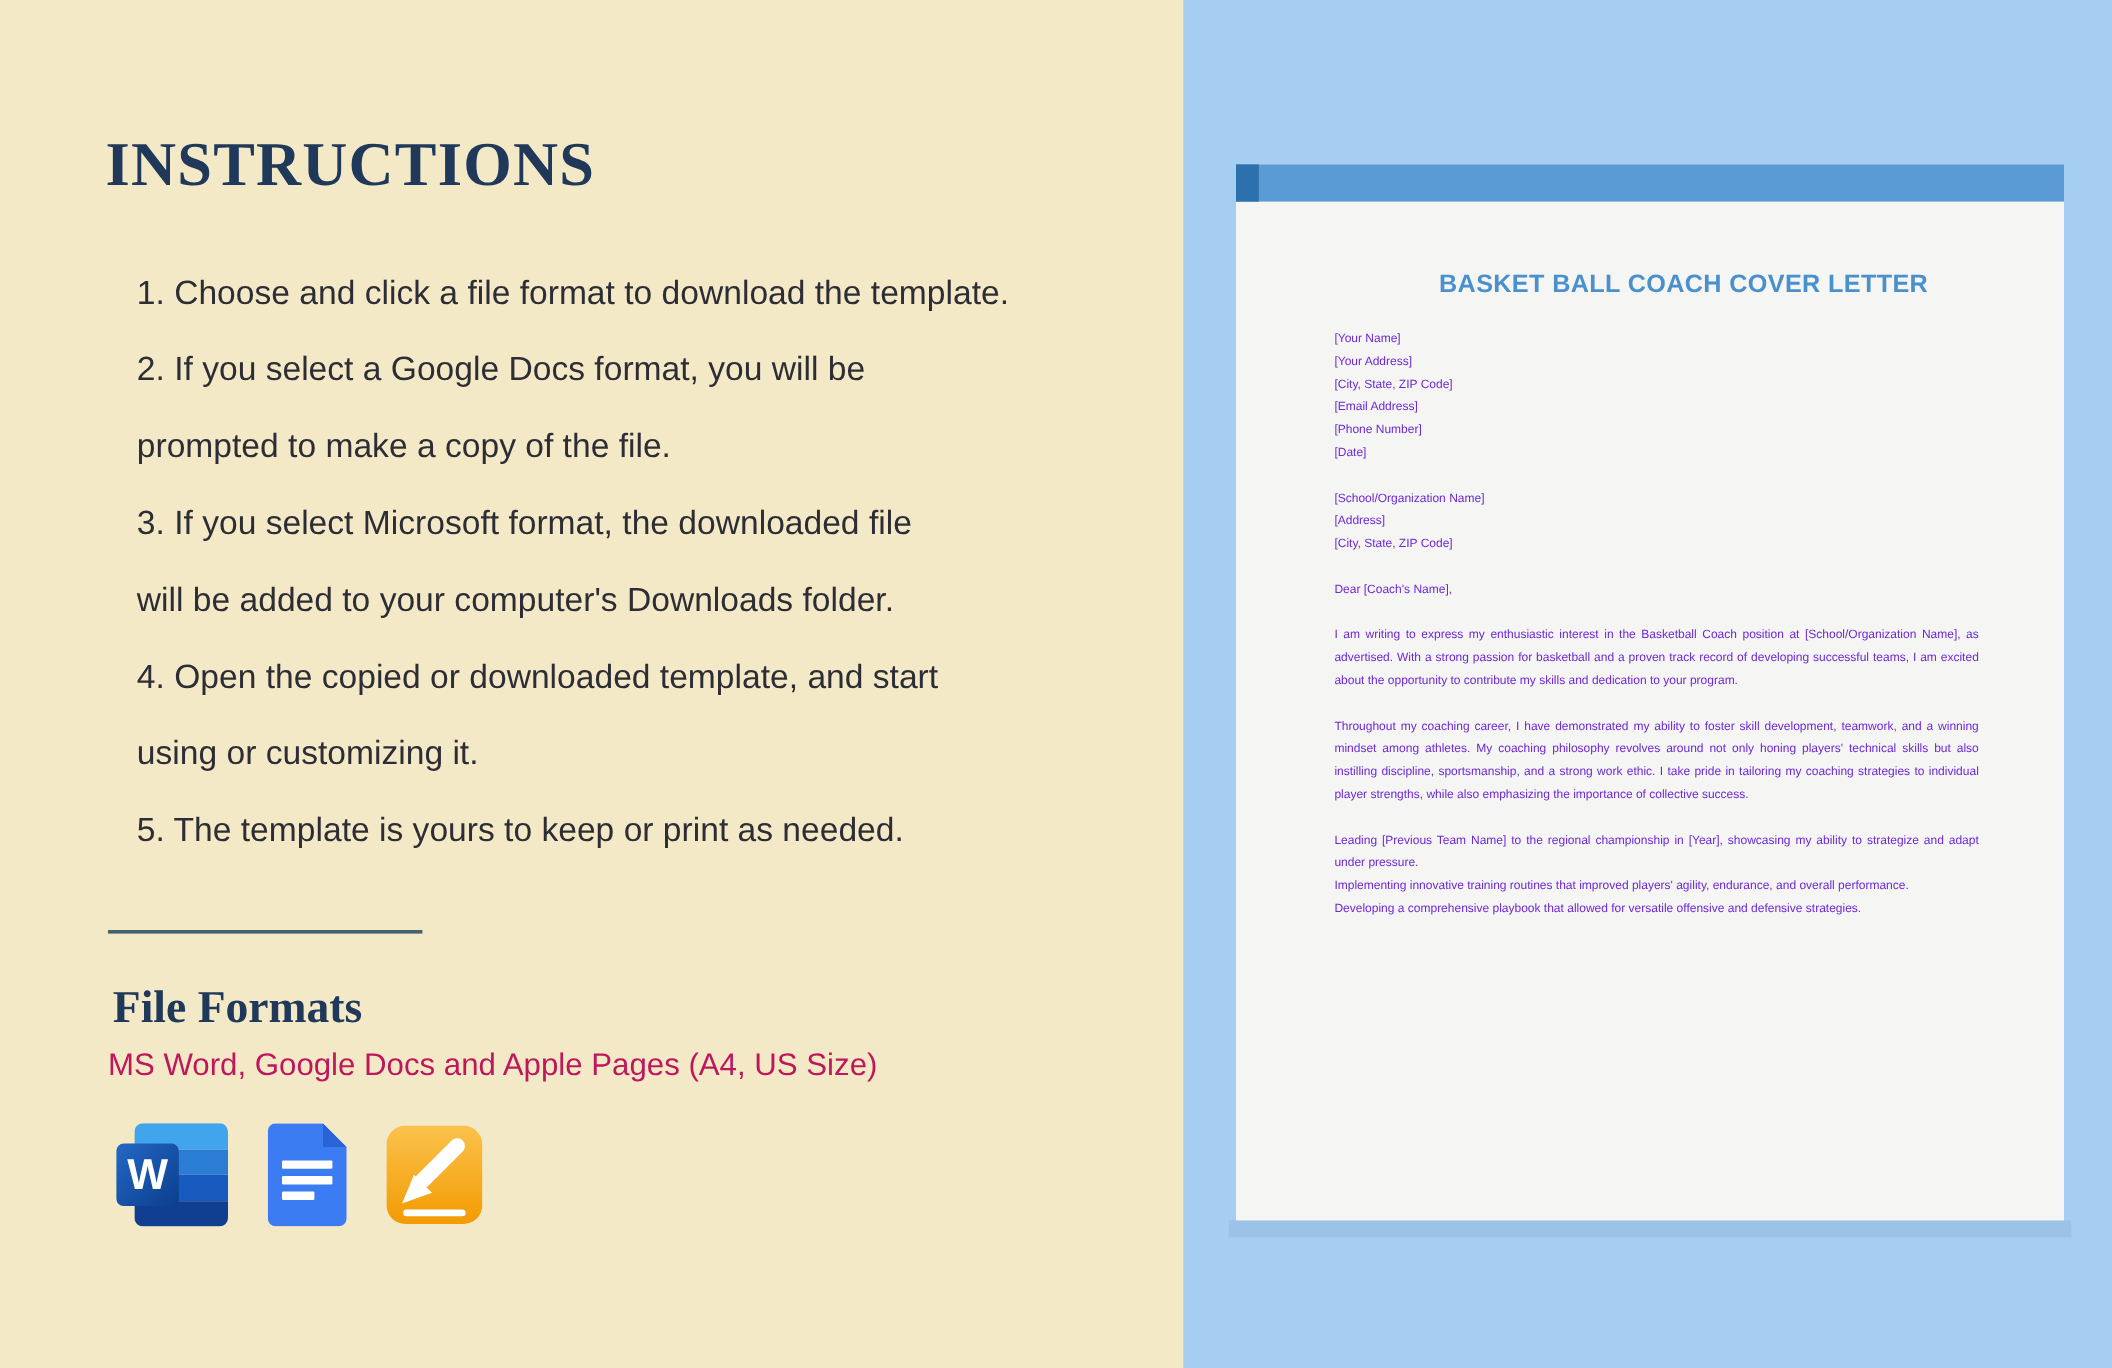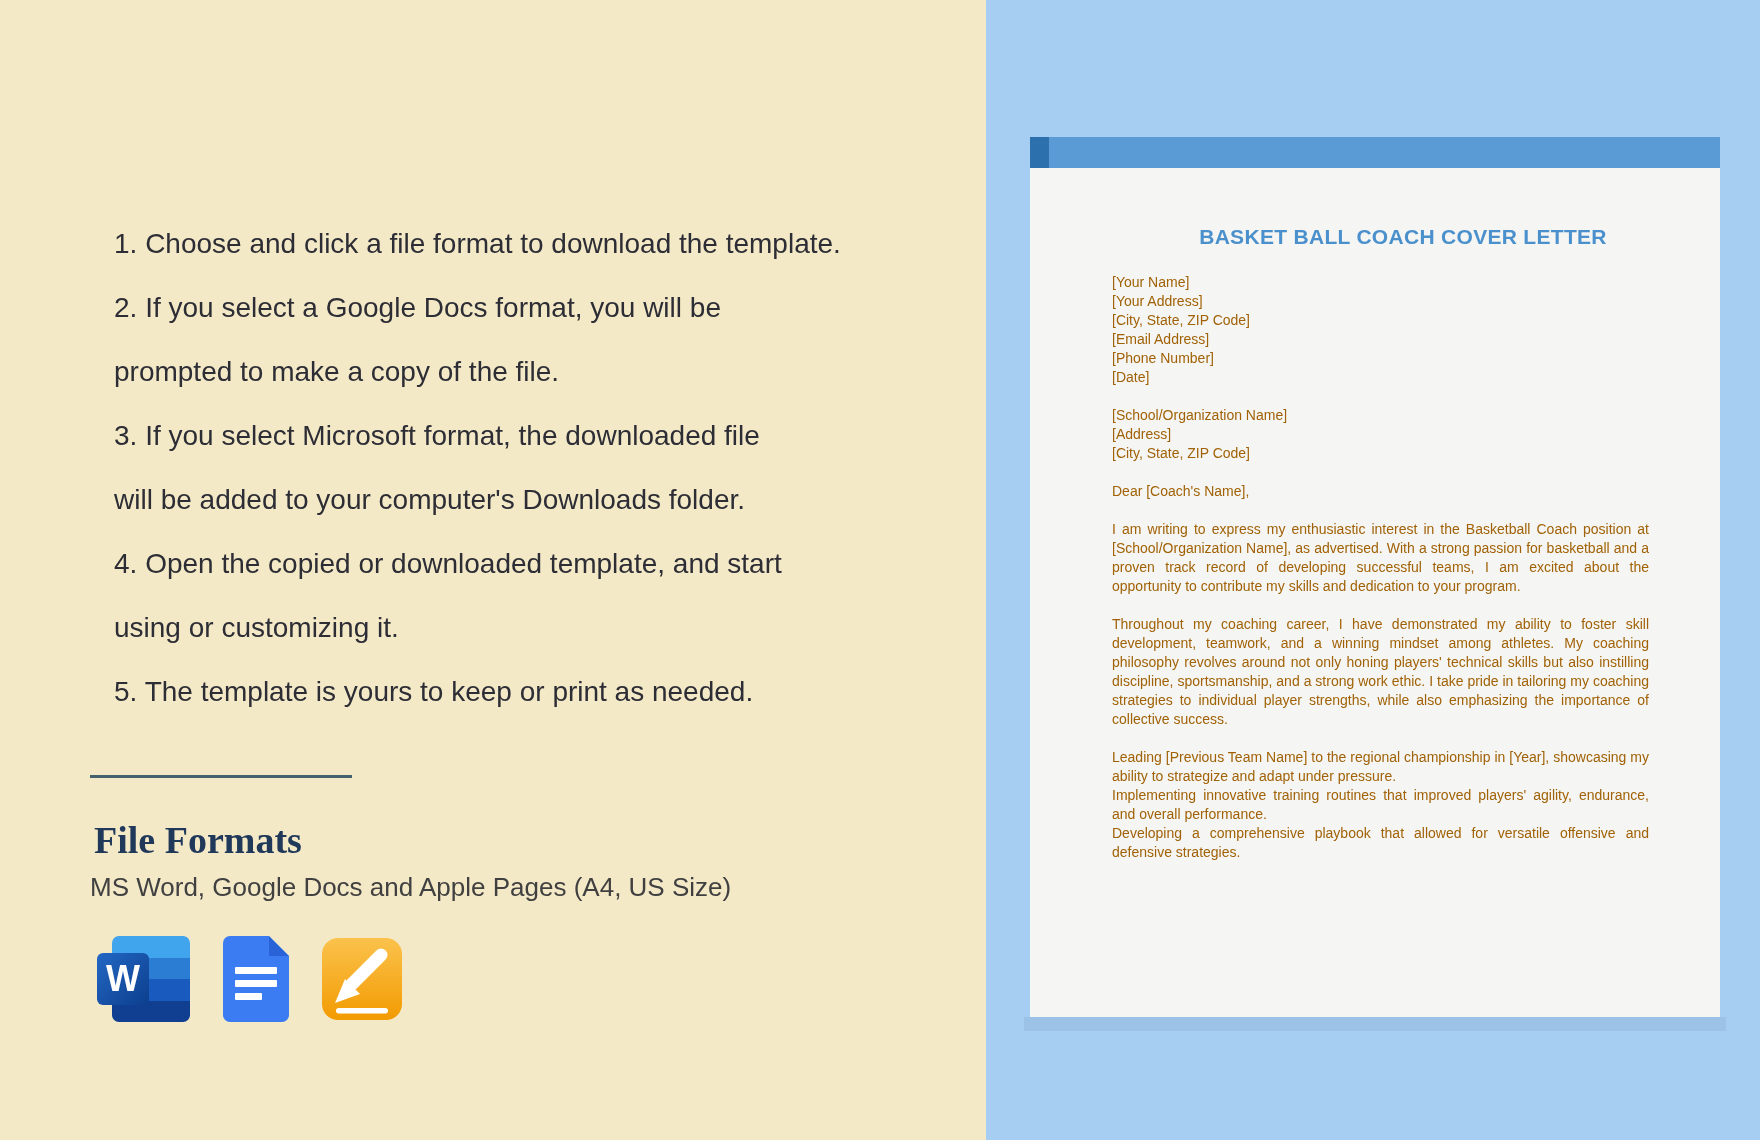--- a/index.html
+++ b/index.html
@@ -30,21 +30,21 @@
     position:absolute; left:90px; top:775px; width:262px; height:3px;
     background:#44616e;
   }
   .file-formats-heading {
     position:absolute; left:94px; top:818px; margin:0;
     font-family:"Liberation Serif", serif;
     font-size:38px; font-weight:600; color:#20395a;
   }
   .file-formats-description {
     position:absolute; left:90px; top:872px; margin:0;
-    font-size:26px; color:#404040; white-space:nowrap;
+    font-size:26px; color:#be185d; white-space:nowrap;
   }
   .icons-row {
     position:absolute; left:97px; top:936px;
     display:flex; align-items:center; gap:33px;
   }
 
   
   .icon-word { position:relative; width:93px; height:86px; cursor:pointer; }
   .word-stripes {
     position:absolute; left:15px; top:0; width:78px; height:86px;
@@ -102,32 +102,33 @@
     position:absolute; left:0; top:0; width:19px; height:31px;
     background:#2c70ad;
   }
   .doc-title {
     position:absolute; left:0; top:88px; width:100%; margin:0;
     text-align:center; font-size:21px; font-weight:bold;
     color:#4a90cd; letter-spacing:0.3px;padding-left:28px;
   }
   .doc-body {
     position:absolute; left:82px; top:136px; width:537px;
-    font-size:14px; line-height:19px; color:#a16207;
+    font-size:10px; line-height:19px; color:#6d28d9;
   }
   .doc-body p, .doc-body .addr-block { margin:0 0 19px 0; }
   .para.j { text-align:justify; }
   .acc p { margin:0; text-align:justify; }
 </style>
 </head>
 <body>
 
 <div class="stage">
 
   <section class="left-panel">
+    <h1 class="instructions-heading">INSTRUCTIONS</h1>
 
     <div class="instruction-lines">
       <div class="instruction-line">1. Choose and click a file format to download the template.</div>
       <div class="instruction-line">2. If you select a Google Docs format, you will be</div>
       <div class="instruction-line">prompted to make a copy of the file.</div>
       <div class="instruction-line">3. If you select Microsoft format, the downloaded file</div>
       <div class="instruction-line">will be added to your computer's Downloads folder.</div>
       <div class="instruction-line">4. Open the copied or downloaded template, and start</div>
       <div class="instruction-line">using or customizing it.</div>
       <div class="instruction-line">5. The template is yours to keep or print as needed.</div>

